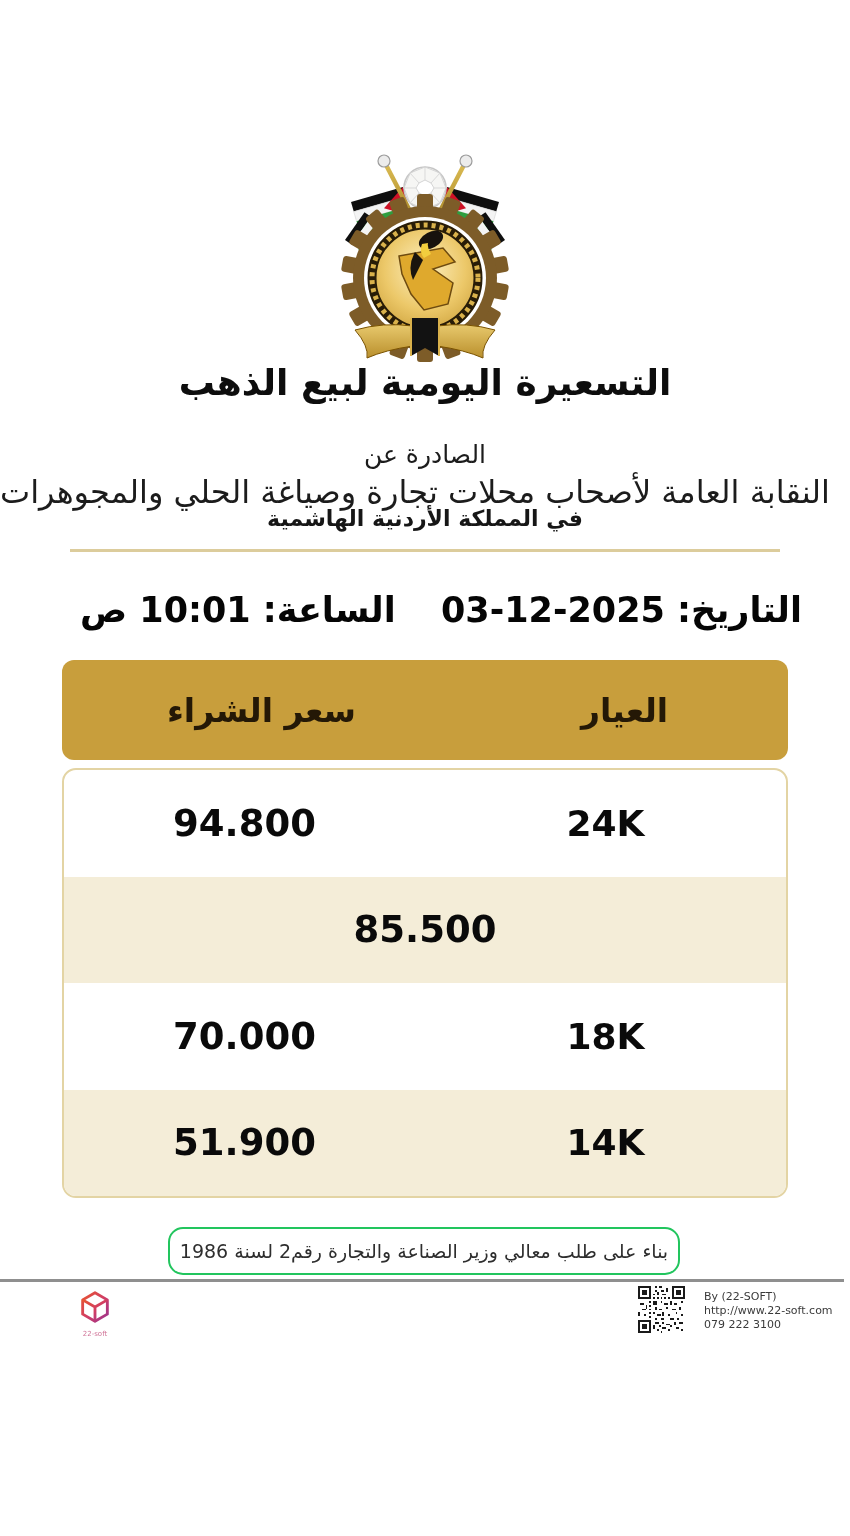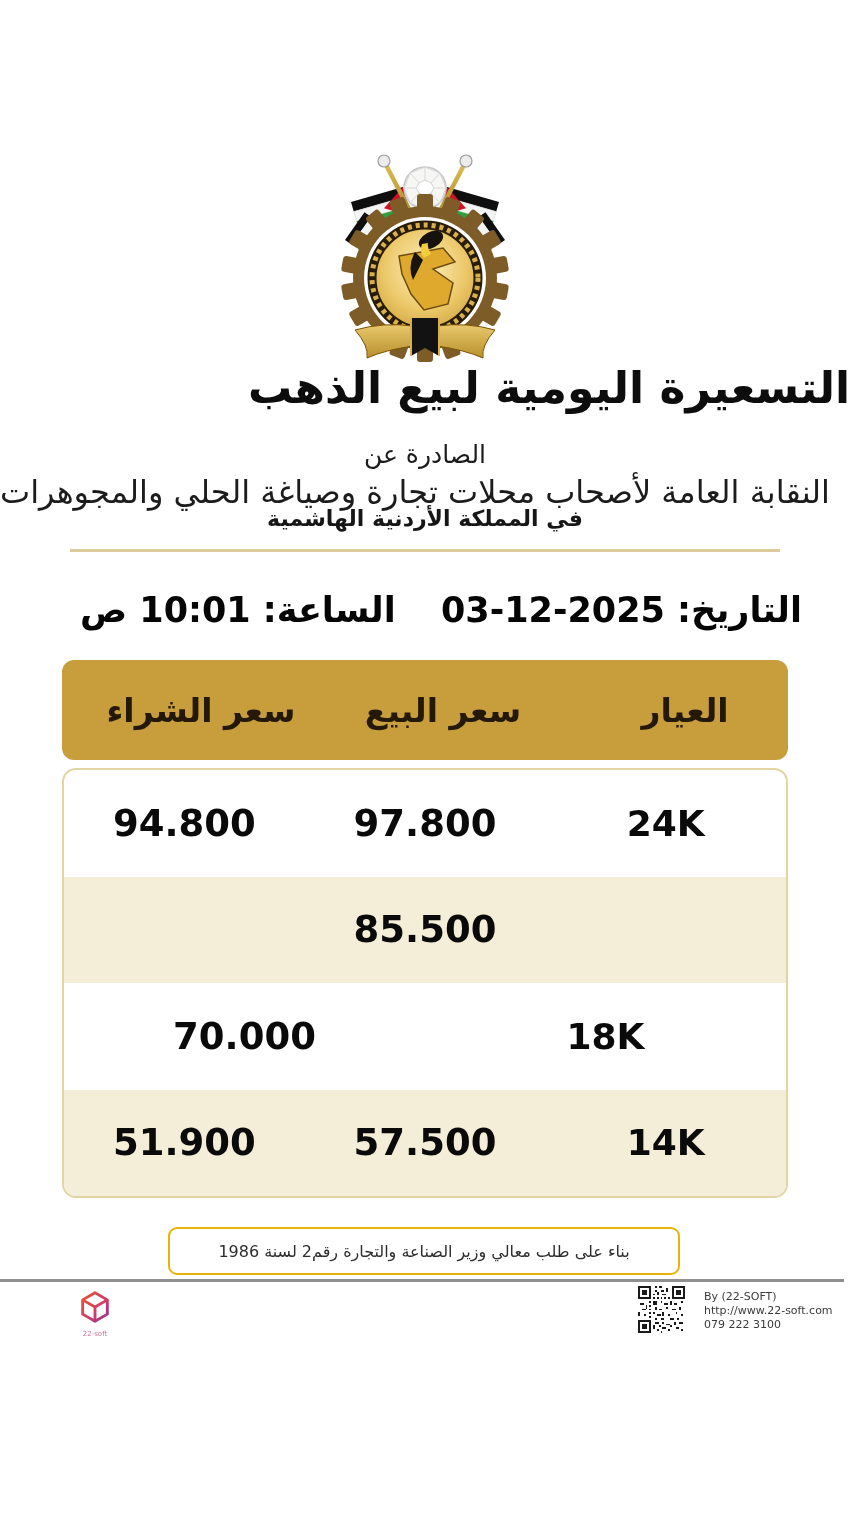--- a/index.html
+++ b/index.html
@@ -7,22 +7,22 @@
   body { font-family:"DejaVu Sans","Liberation Sans",sans-serif; }
   .page {
     position:relative; width:850px; height:1536px; margin:0 auto;
     background:#ffffff; overflow:hidden;
   }
   
   .emblem { position:absolute; left:327px; top:148px; width:196px; height:222px; }
   
   .title {
     position:absolute; top:362px; left:0; width:100%;
-    text-align:right; direction:rtl;
-    font-size:44px; font-weight:700; color:#0d0d0d; letter-spacing:0;
+    text-align:center; direction:rtl;
+    font-size:36px; font-weight:700; color:#0d0d0d; letter-spacing:0;
   }
   .issued-by {
     position:absolute; top:440px; left:0; width:100%;
     text-align:center; direction:rtl; font-size:25px; color:#1c1c1c;
   }
   .issuer {
     position:absolute; top:473px; left:0; width:100%;
     text-align:left; direction:rtl; font-size:32px; color:#1c1c1c;
   }
   .country {
@@ -57,23 +57,23 @@
     height:106.5px; display:flex; direction:rtl; align-items:center;
     font-weight:700; color:#0a0a0a;
   }
   .p-row.alt { background:#f4edd8; }
   .p-row .cell { flex:1; text-align:center; }
   .cell.karat { font-size:36px; letter-spacing:0; }
   .cell.price { font-size:37px; letter-spacing:0; }
   
   .footer-note {
     position:absolute; left:168px; top:1227px; width:512px; height:48px;
-    border:2px solid #eab308; border-radius:9px; background:#fff;
+    border:2px solid #22c55e; border-radius:15px; background:#fff;
     display:flex; align-items:center; justify-content:center;
-    direction:rtl; font-size:16px; color:#2e2e2e;
+    direction:rtl; font-size:19px; color:#2e2e2e;
   }
   .bottom-rule {
     position:absolute; top:1279px; left:0; width:844px; height:3px;
     background:#8f8f8f; border:0;
   }
   
   .soft-credit { position:absolute; left:638px; top:1286px; display:flex; gap:19px; }
   .qr { width:47px; height:47px; }
   .credit-lines { padding-top:4px; font-size:11px; line-height:14px; color:#3a3a3a; white-space:nowrap; }
   .cube-logo { position:absolute; left:72px; top:1288px; width:46px; text-align:center; }
@@ -201,40 +201,37 @@
       <span>03-12-2025</span>
     </span>
     <span class="pair">
       <span>الساعة:</span>
       <span>10:01 ص</span>
     </span>
   </div>
 
   <div class="table-header">
     <div class="cell">العيار</div>
-    <div class="cell">سعر البيع</div>
     <div class="cell">سعر الشراء</div>
   </div>
 
   <div class="table-body">
     <div class="p-row">
       <div class="cell karat">24K</div>
-      <div class="cell price">97.800</div>
       <div class="cell price">94.800</div>
     </div>
     <div class="p-row alt">
       <div class="cell price">85.500</div>
     </div>
     <div class="p-row">
       <div class="cell karat">18K</div>
       <div class="cell price">70.000</div>
     </div>
     <div class="p-row alt">
       <div class="cell karat">14K</div>
-      <div class="cell price">57.500</div>
       <div class="cell price">51.900</div>
     </div>
   </div>
 
   <div class="footer-note">بناء على طلب معالي وزير الصناعة والتجارة رقم2 لسنة 1986</div>
   <hr class="bottom-rule">
 
   <div class="soft-credit">
     <svg class="qr" viewBox="0 0 25 25" shape-rendering="crispEdges">
       <rect x="0" y="0" width="25" height="25" fill="#ffffff"></rect>

